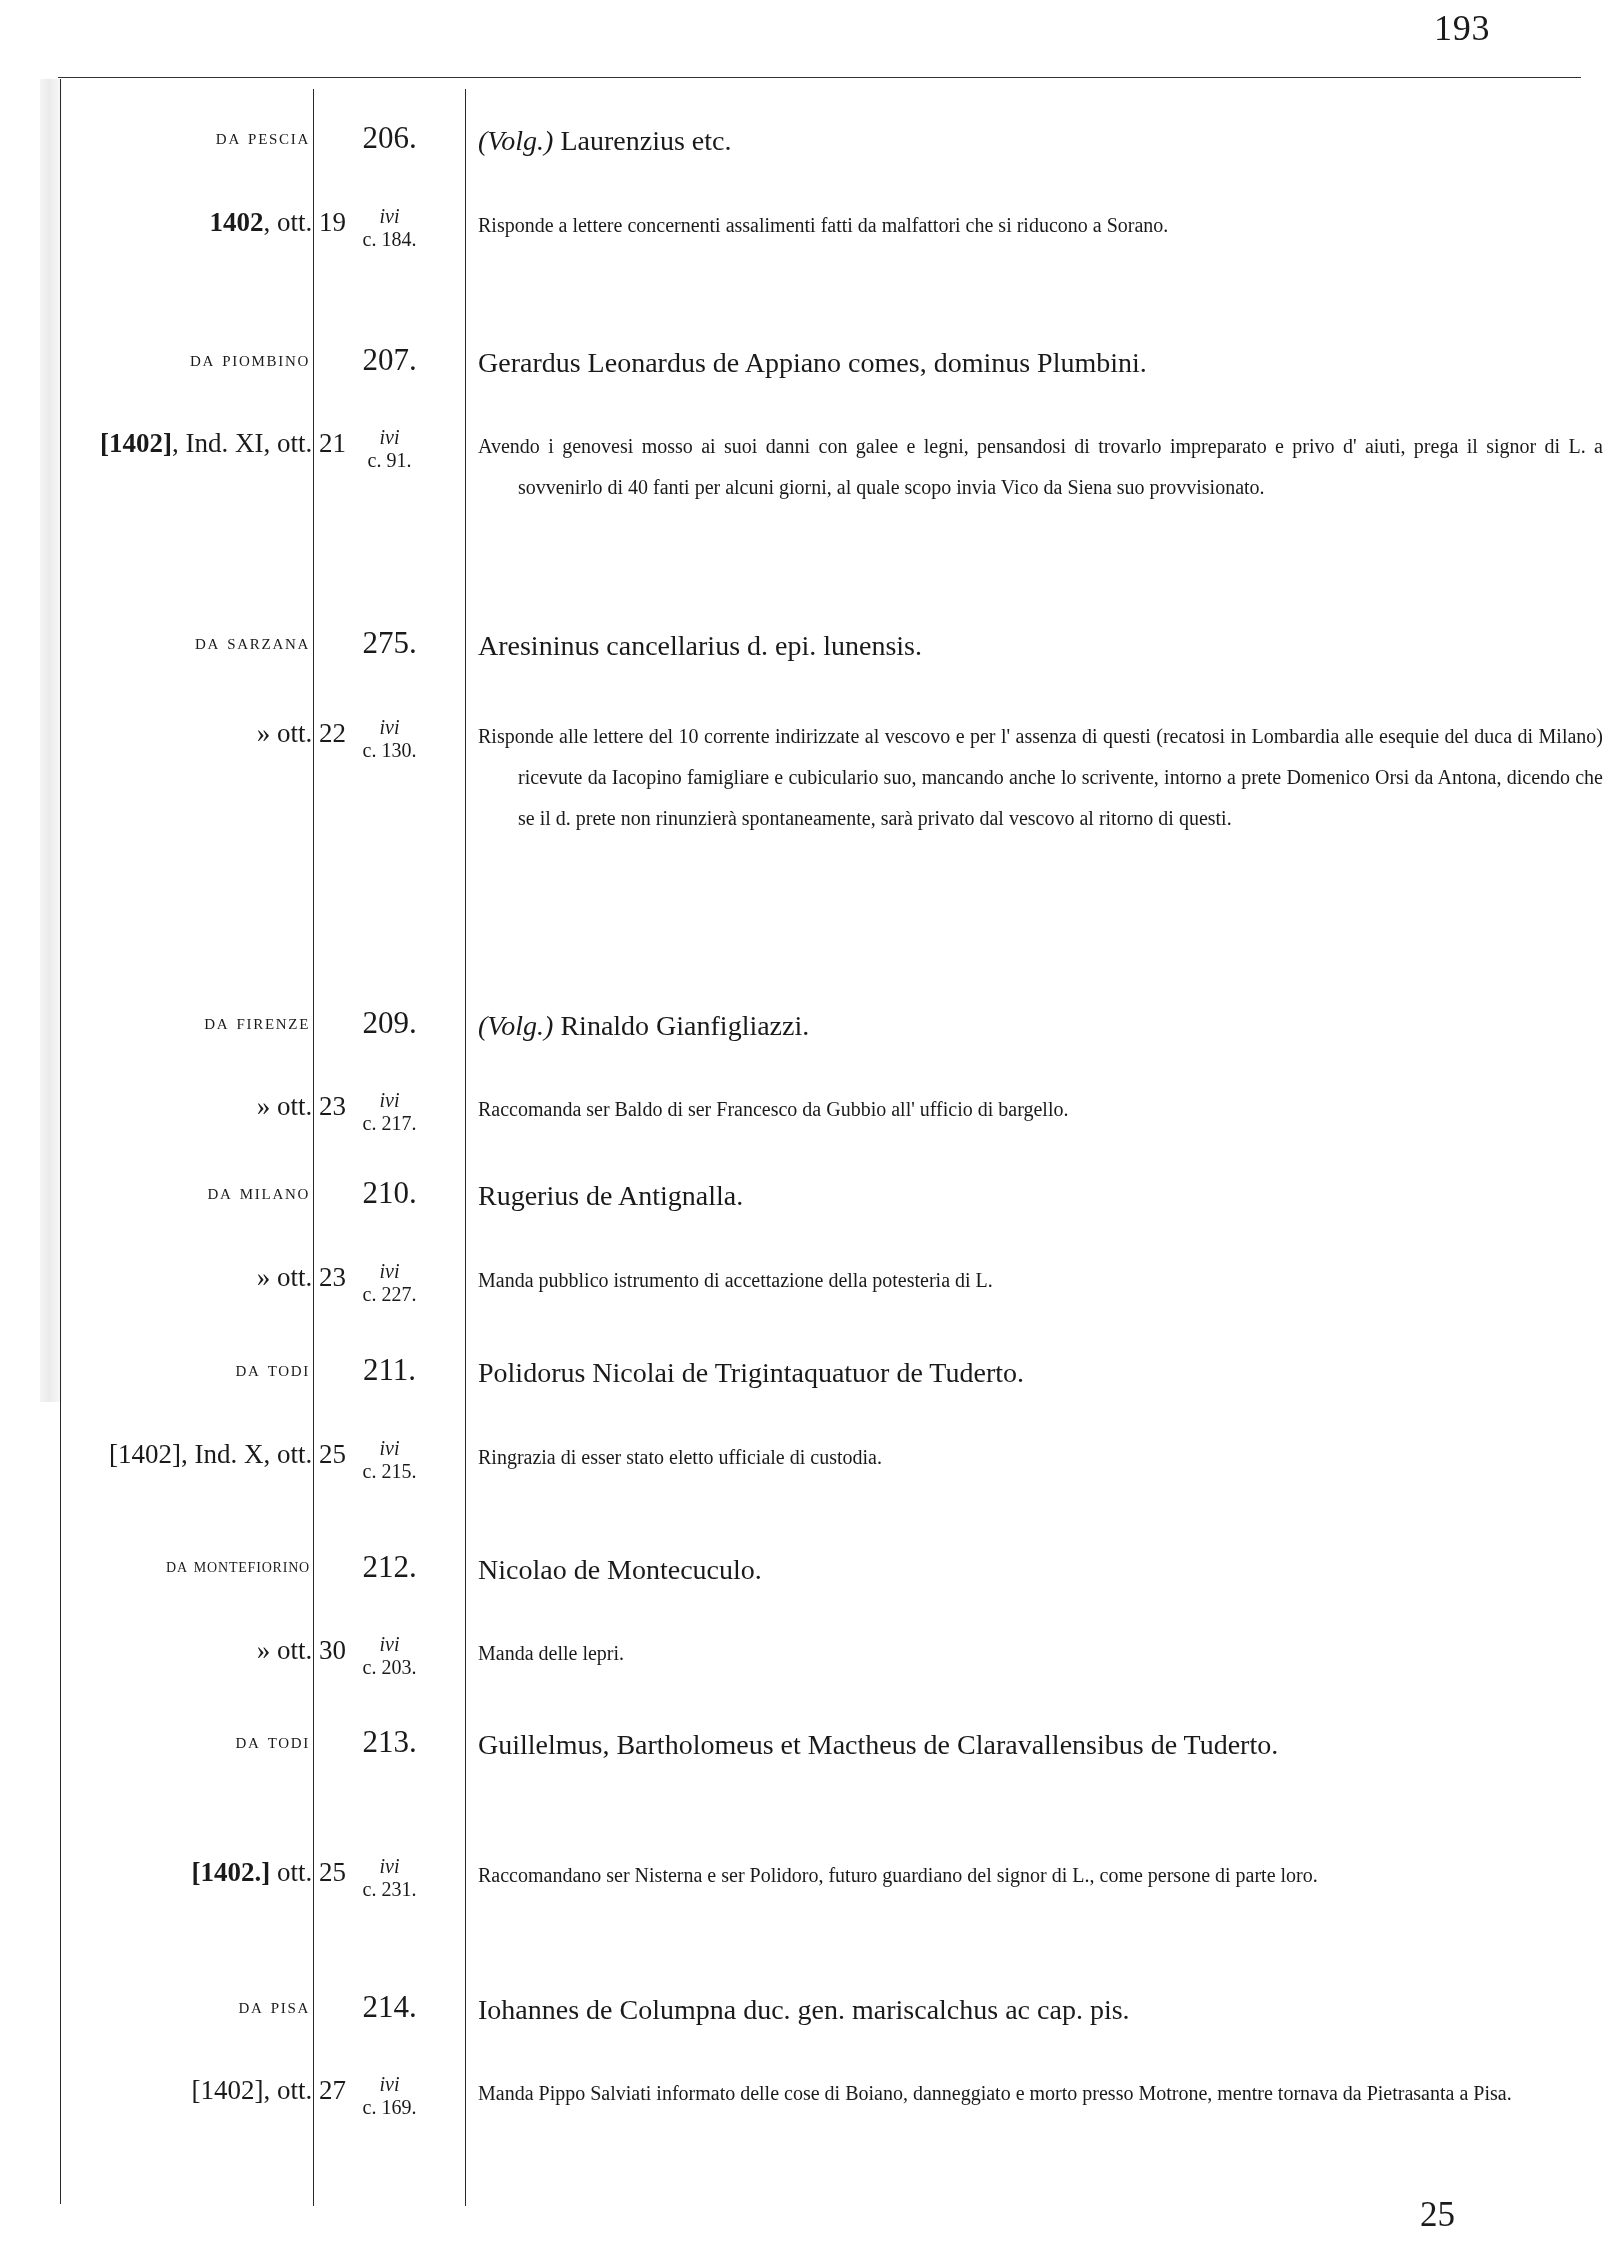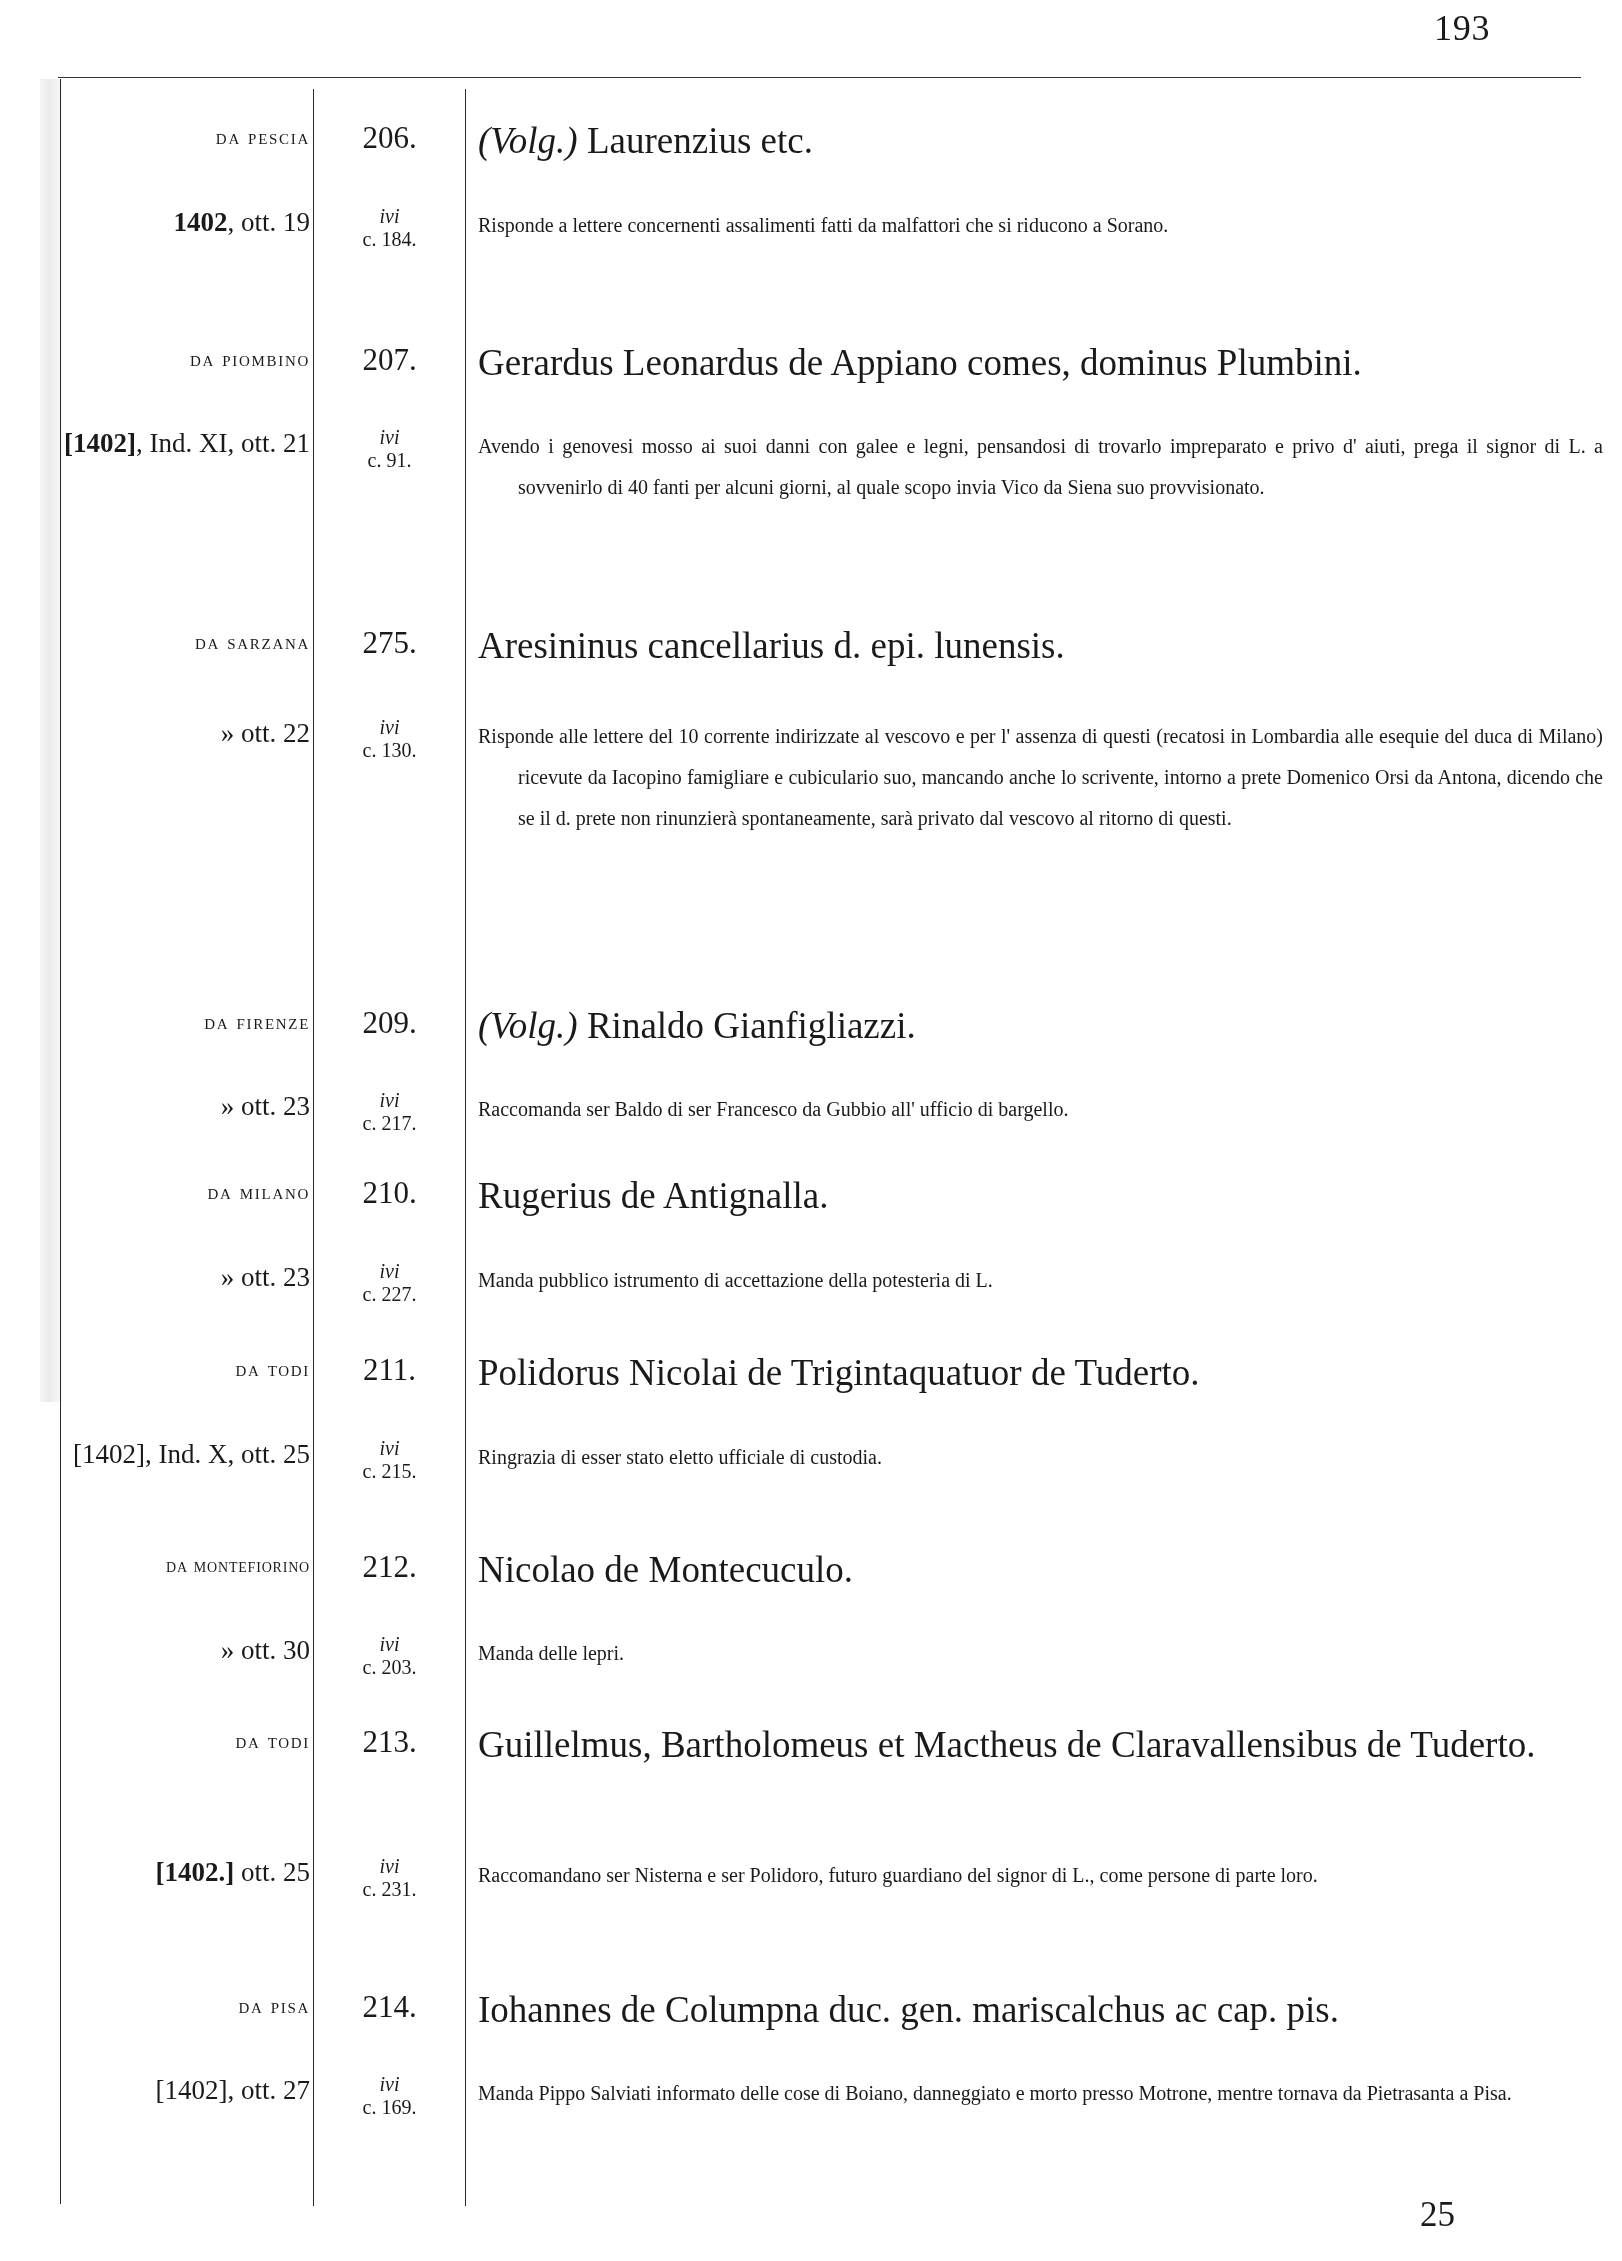--- a/index.html
+++ b/index.html
@@ -88,34 +88,35 @@
       text-transform: lowercase;
       font-size: 22px;
       letter-spacing: 1.7px;
       line-height: 33px;
     }
     .entry-num {
       font-size: 31px;
       line-height: 36px;
     }
     .correspondent {
-      font-size: 37px;
+      font-size: 28px;
       line-height: 41px;
       text-indent: 0;
       padding-left: 0;
       font-family: Liberation Serif, serif;
     }
     .correspondent .hanging {
       display: block;
       padding-left: 33px;
       text-indent: -33px;
     }
     .date {
       font-size: 27px;
       line-height: 35px;
+      margin-left: 36px;
     }
     .date b { font-weight: bold; }
     .ref {
       font-size: 20px;
       line-height: 23px;
     }
     .ref .ivi { font-style: italic; display: block; }
     .summary {
       font-size: 20px;
       line-height: 41px;

